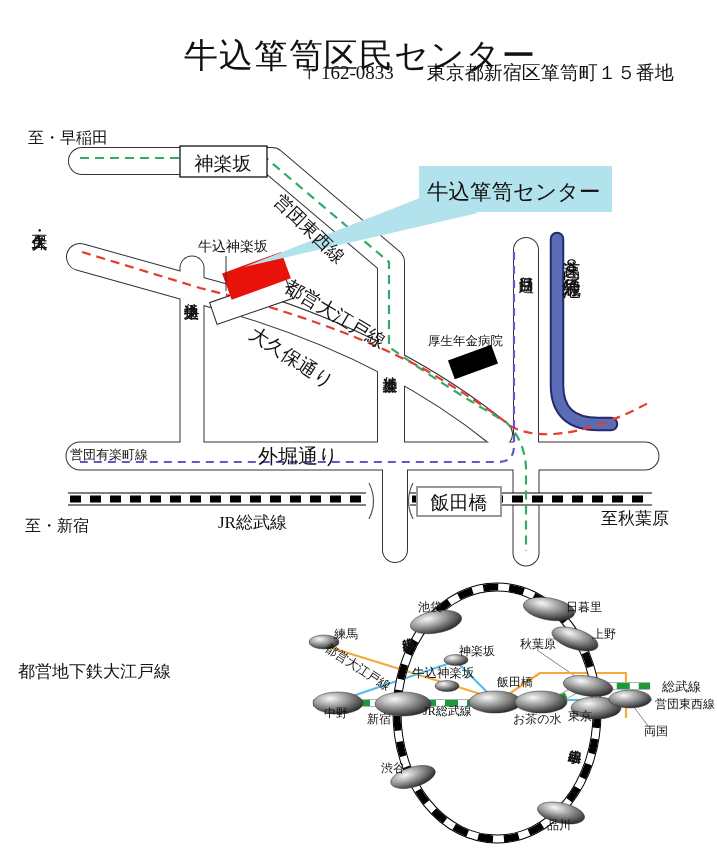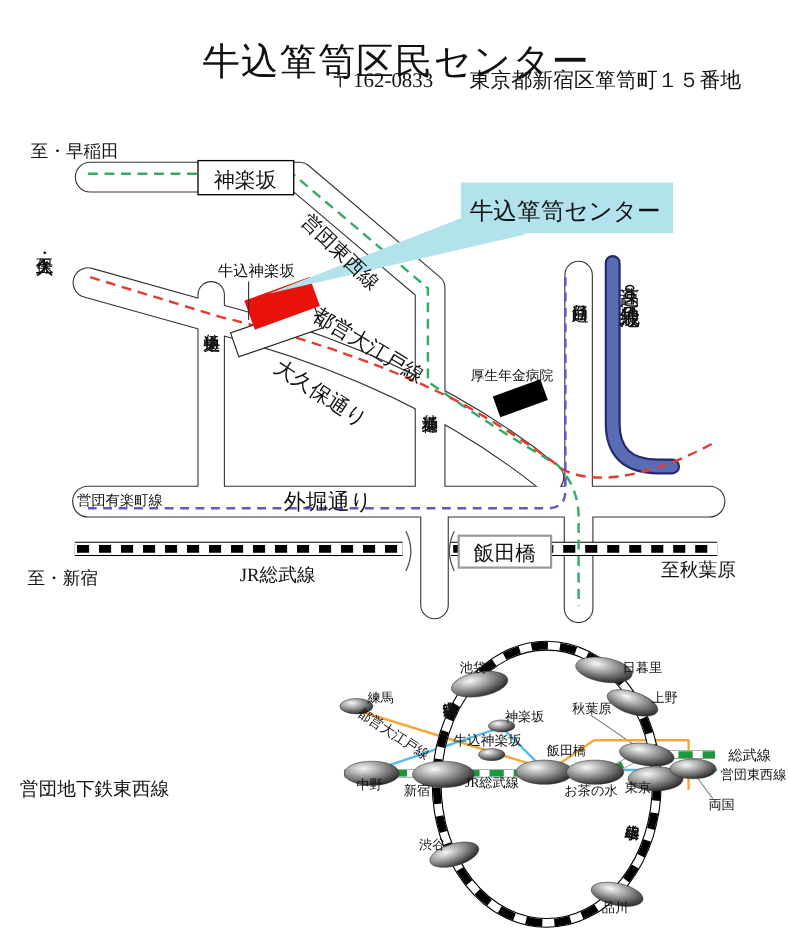--- a/index.html
+++ b/index.html
@@ -166,17 +166,17 @@
       <text x="655" y="708" font-size="12">営団東西線</text>
       <text x="381" y="772" font-size="12">渋谷</text>
       <text x="547" y="829" font-size="12">品川</text>
       <text x="324" y="650" font-size="12.5" fill="#333" transform="rotate(33 324 650)">都営大江戸線</text>
       <text class="vt bold" x="406" y="628" font-size="13" transform="rotate(-10 406 628)">山手線</text>
       <text class="vt bold" x="578" y="740" font-size="13" transform="rotate(10 578 740)">山手線</text>
     </g>
   </svg>
 
   <div class="access">
+    <p><span>都営地下鉄大江戸線</span><br></p>
     <p><br></p>
-    <p><span>営団地下鉄東西線</span><br></p>
   </div>
 
 </div>
 
 </body></html>

